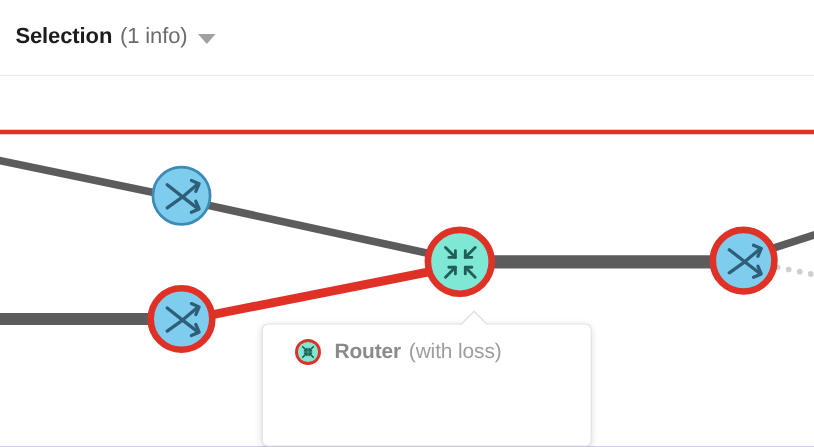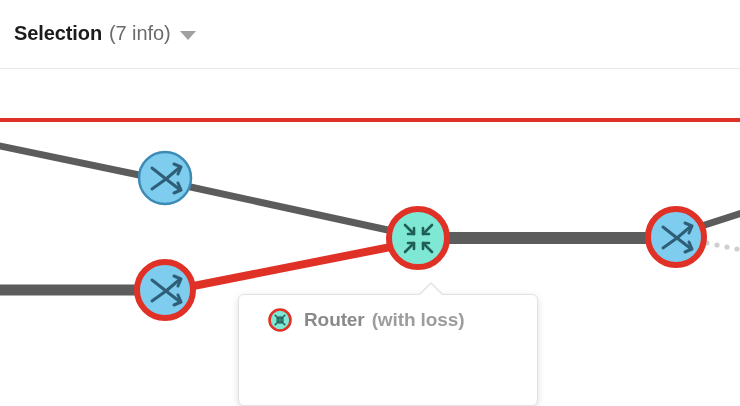--- a/index.html
+++ b/index.html
@@ -130,21 +130,21 @@
     margin-right: 11px;
   }
   .tt-type {
     font-size: 19px;
     font-weight: bold;
     color: #8a8a8a;
     letter-spacing: -0.1px;
   }
   .tt-qual {
     font-size: 19px;
-    font-weight: bold;
+    font-weight: normal;
     color: #9d9d9d;
     margin-left: 7px;
     letter-spacing: -0.1px;
     text-align: right;
   }
   .tt-ip {
     position: absolute;
     left: 28px;
     top: 66px;
     font-size: 21px;
@@ -155,21 +155,21 @@
   }
 </style>
 </head>
 <body>
 
 <div id="app">
 
   <div class="header">
     <div class="header-inner">
       <span class="sel-title">Selection</span>
-      <span class="sel-count">(7 info)</span>
+      <span class="sel-count">(1 info)</span>
       <span class="caret"></span>
     </div>
   </div>
 
   <div class="canvas">
     <svg width="740" height="337" viewBox="0 0 740 337" xmlns="http://www.w3.org/2000/svg">
       <defs>
         <clipPath id="clipNodeA">
             <circle cx="165" cy="109" r="25"></circle>
           </clipPath>

